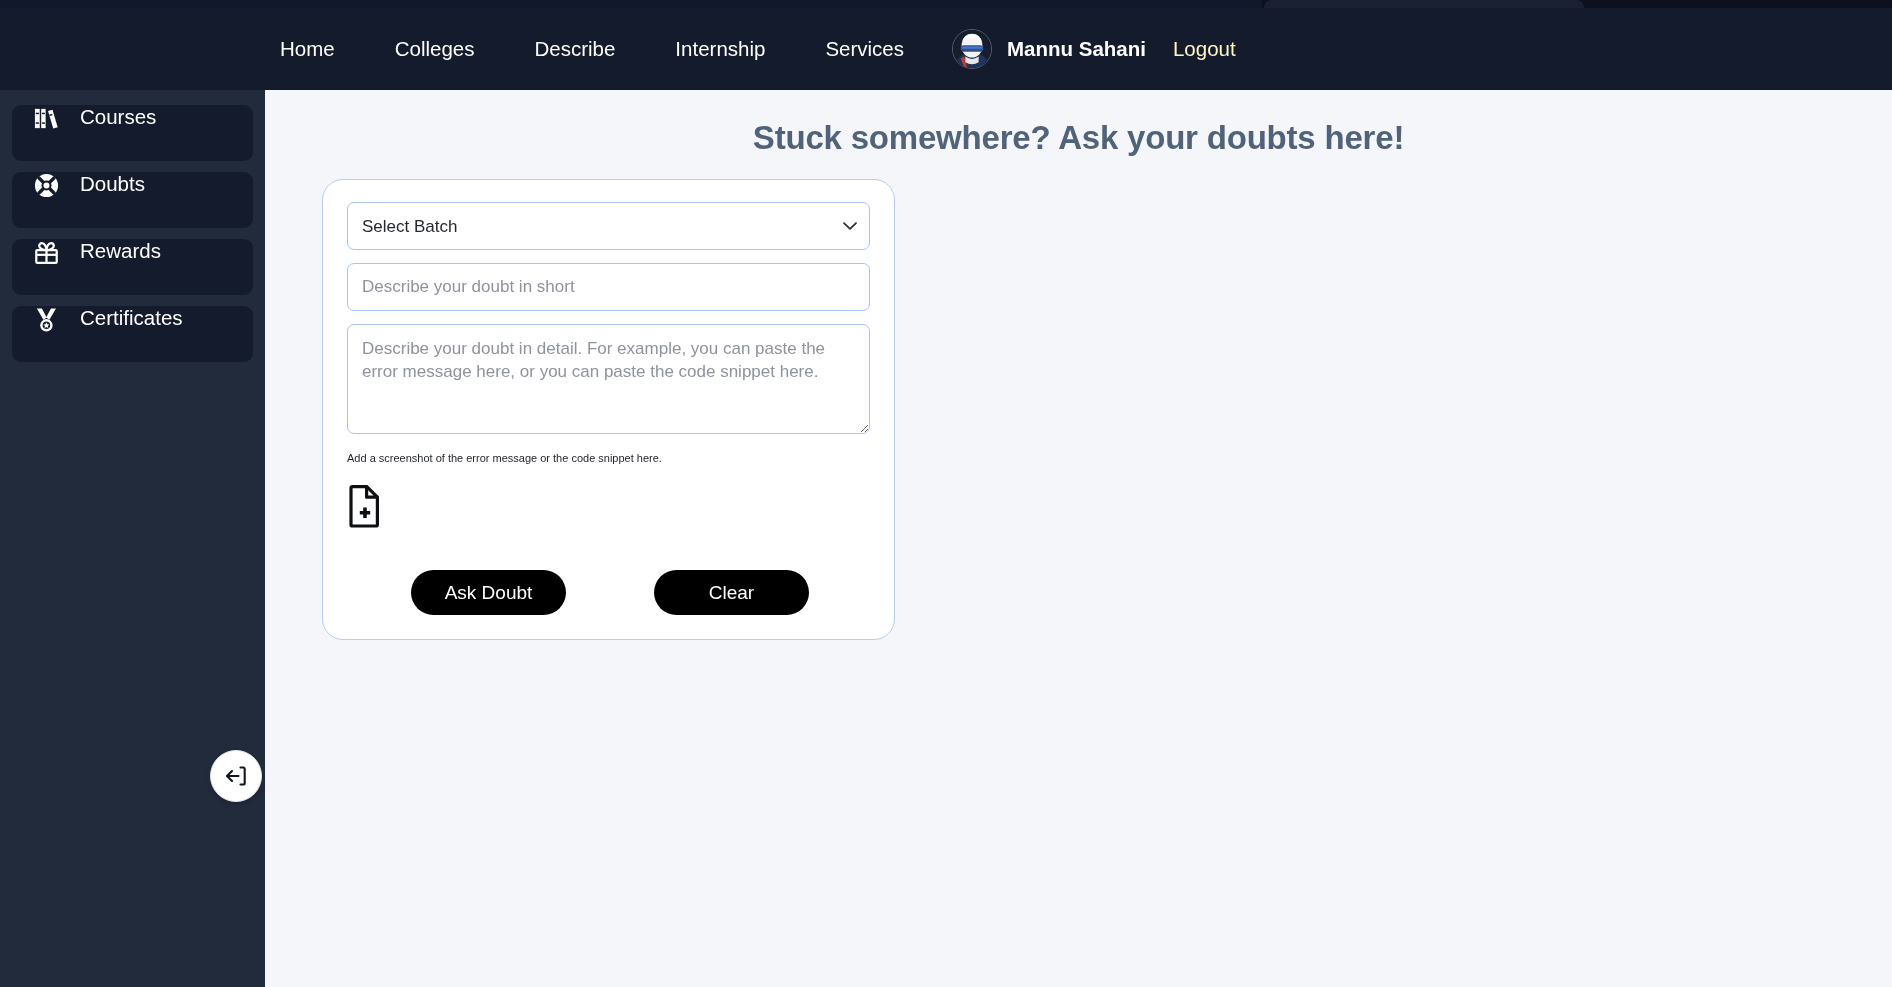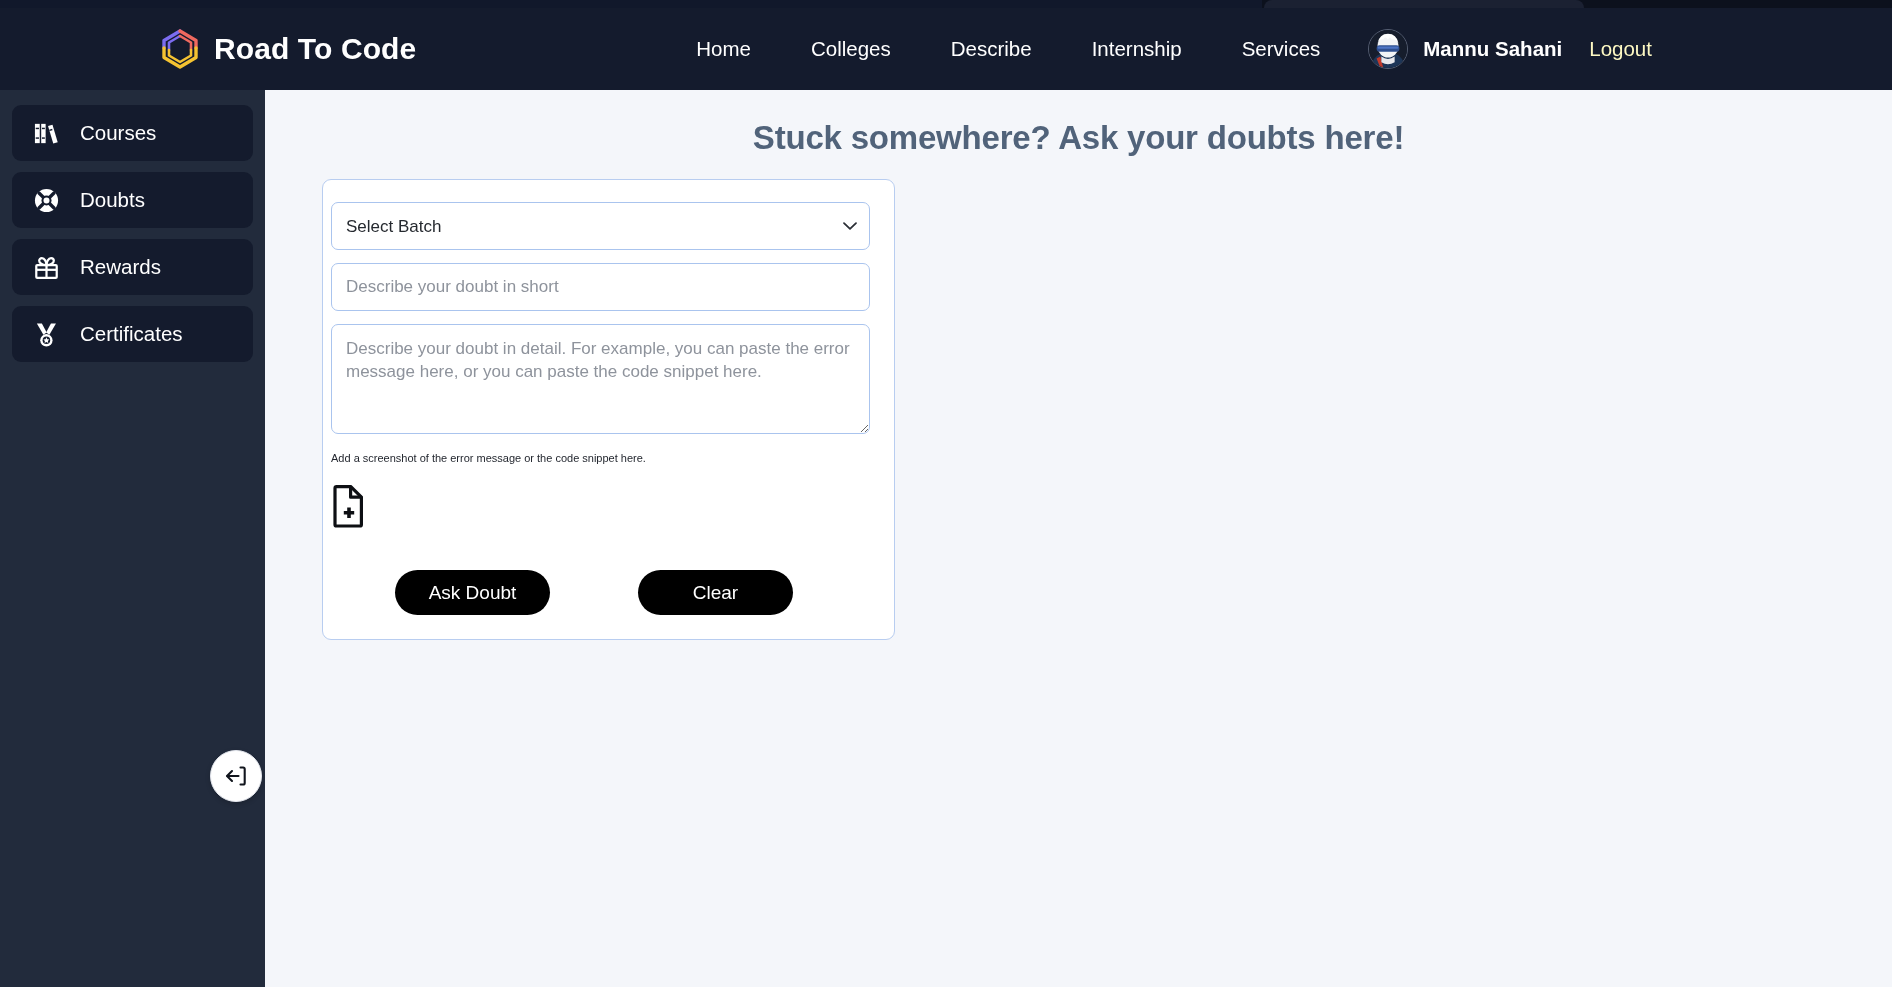--- a/index.html
+++ b/index.html
@@ -61,21 +61,21 @@
   .user-name { color: #fff; font-size: 20.5px; font-weight: bold; white-space: nowrap; }
   .logout { color: #fef9c3; font-size: 20.5px; cursor: pointer; white-space: nowrap; margin-left: 12px; text-align: center; }
 
   
   .sidebar {
     position: absolute; top: 90px; left: 0; width: 265px; height: 897px;
     background: #222b3c;
     padding-top: 15px;
   }
   .side-item {
-    display: flex; align-items: center; gap: 20px;
+    display: flex; gap: 20px;
     width: 241px; height: 56px; margin: 0 auto 11px auto;
     background: #141b2d; border-radius: 9px;
     padding-left: 21px; cursor: pointer;
   }
   .side-icon { width: 27px; height: 27px; flex: none; display: block; }
   .side-label { color: #ffffff; font-size: 20.5px; white-space: nowrap; }
 
   .collapse-btn {
     position: absolute; left: 210px; top: 660px;
     width: 52px; height: 52px; border-radius: 50%;
@@ -94,22 +94,22 @@
     margin-top: 29px; text-align: center;
     color: #51637a; font-size: 33px; font-weight: bold;
     letter-spacing: -.2px;
   }
 
   .card {
     position: absolute; left: 57px; top: 89px;
     width: 573px;
     background: #ffffff;
     border: 1px solid #b8cdf0;
-    border-radius: 9px;
-    padding: 22px 24px 24px 8px;
+    border-radius: 21px;
+    padding: 22px 24px 24px 24px;
   }
 
   .field-select, .field-input {
     width: 100%; height: 48px;
     border: 1px solid #aac4ee; border-radius: 7px;
     background: #ffffff;
     font-family: "Liberation Sans", sans-serif;
     font-size: 17px; color: #25292f;
     padding: 0 14px;
     outline: none;
@@ -158,33 +158,20 @@
 </head>
 <body>
 
 <div class="chrome-strip">
   <div class="tab-sliver"></div>
   <div class="tab-round"></div>
 </div>
 
 <div class="header">
 
-  <div class="brand">
-    <svg class="brand-logo" viewBox="0 0 40 44">
-      <g fill="none" stroke-width="3.4" stroke-linecap="round" stroke-linejoin="round">
-        <path d="M20 4 L4 13.5 L4 21" stroke="#7c6cf0"></path>
-        <path d="M20 4 L36 13.5 L36 21" stroke="#f0695f"></path>
-        <path d="M4 21 L4 30.5 L20 40 L36 30.5 L36 21" stroke="#f5c331"></path>
-        <path d="M20 9 L9 15.5 L9 23" stroke="#7c6cf0" stroke-width="2.6"></path>
-        <path d="M20 9 L31 15.5 L31 23" stroke="#f0695f" stroke-width="2.6"></path>
-        <path d="M9 23 L9 28.5 L20 35 L31 28.5 L31 23" stroke="#f5c331" stroke-width="2.6"></path>
-      </g>
-    </svg>
-    <span class="brand-name">Road To Code</span>
-  </div>
 
   <nav class="nav">
     <a class="nav-link">Home</a>
     <a class="nav-link">Colleges</a>
     <a class="nav-link">Describe</a>
     <a class="nav-link">Internship</a>
     <a class="nav-link">Services</a>
   </nav>
 
   <div class="user-block">

